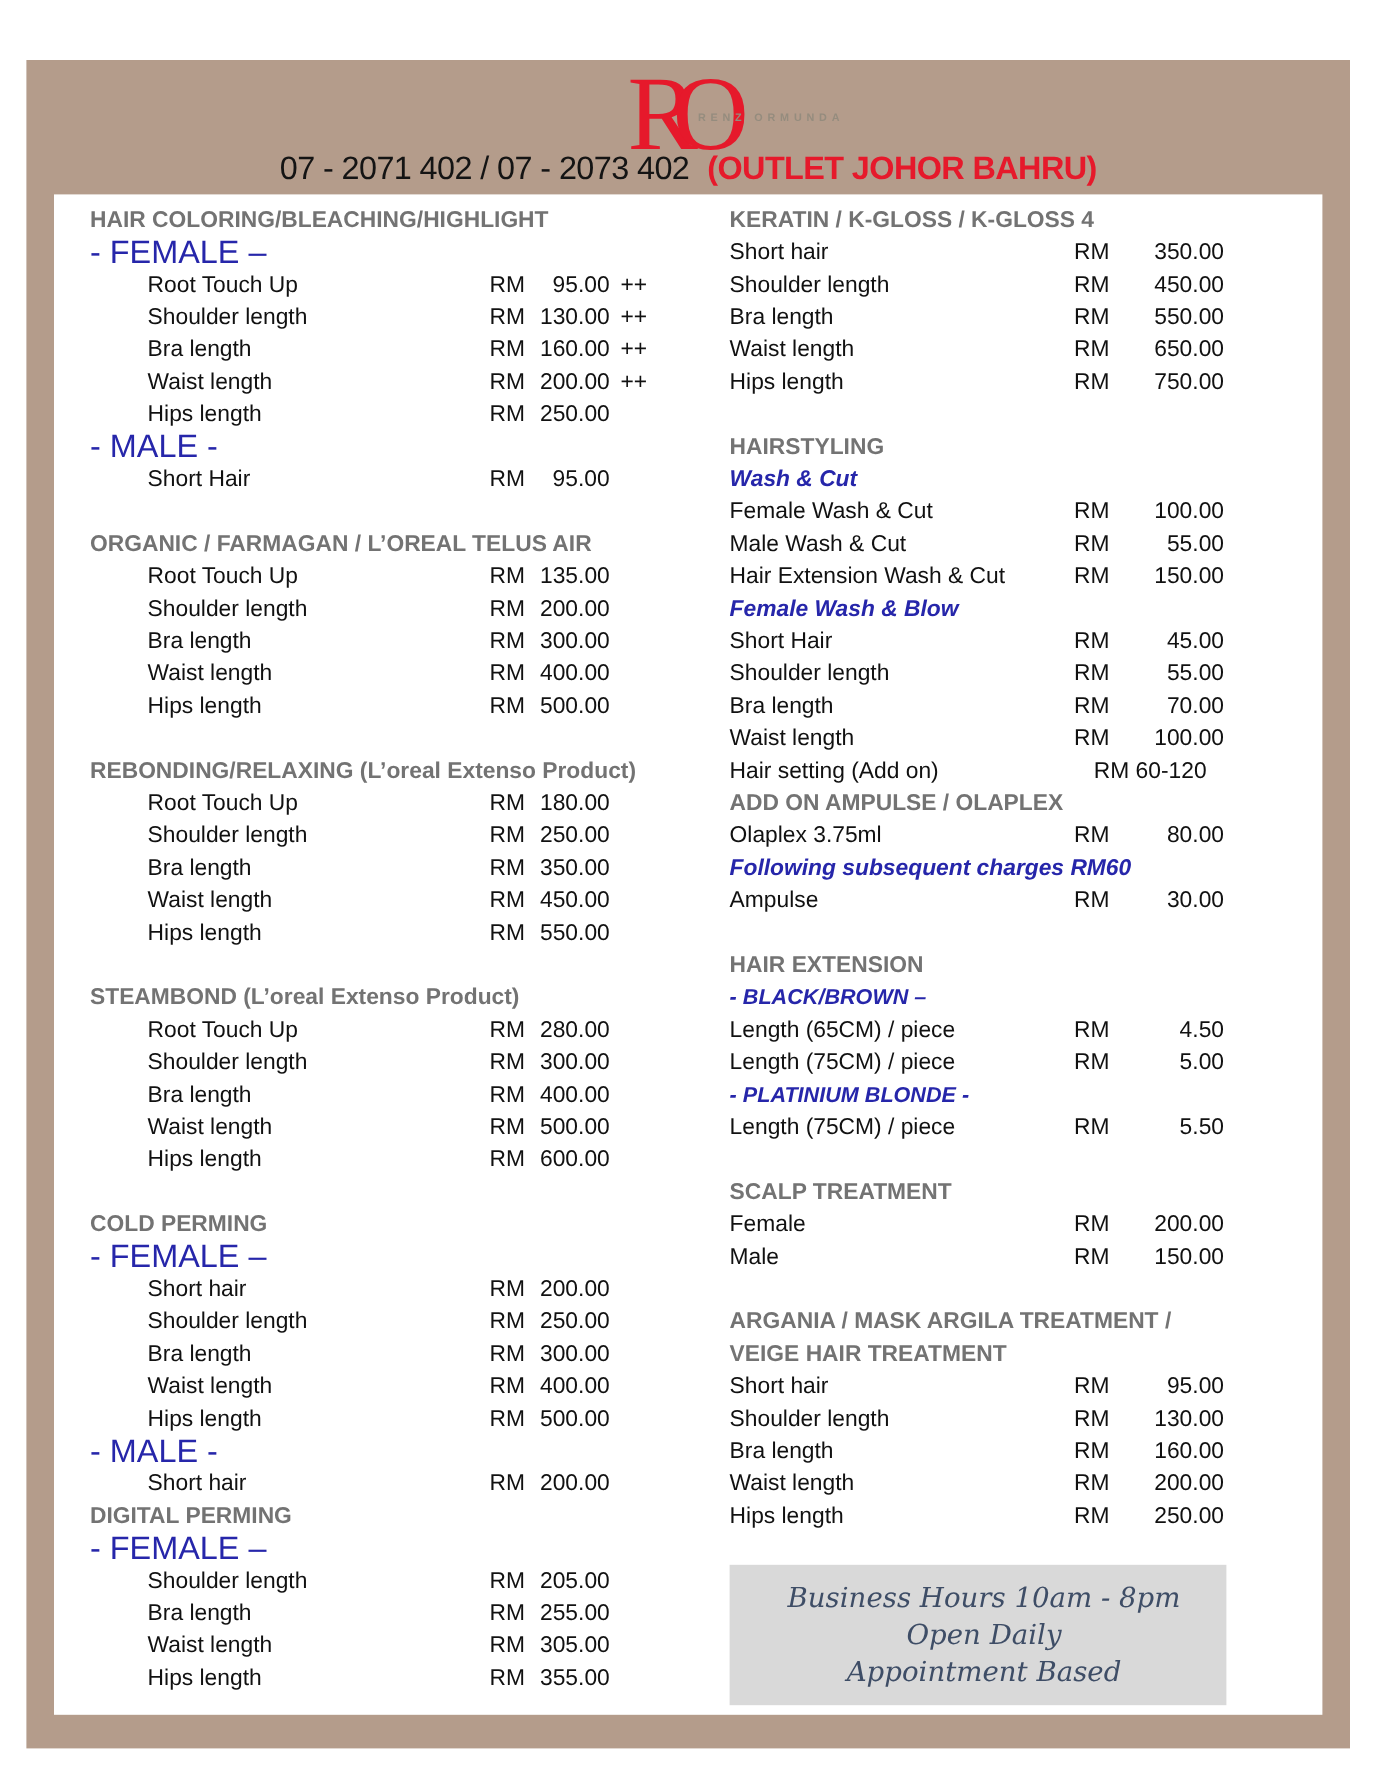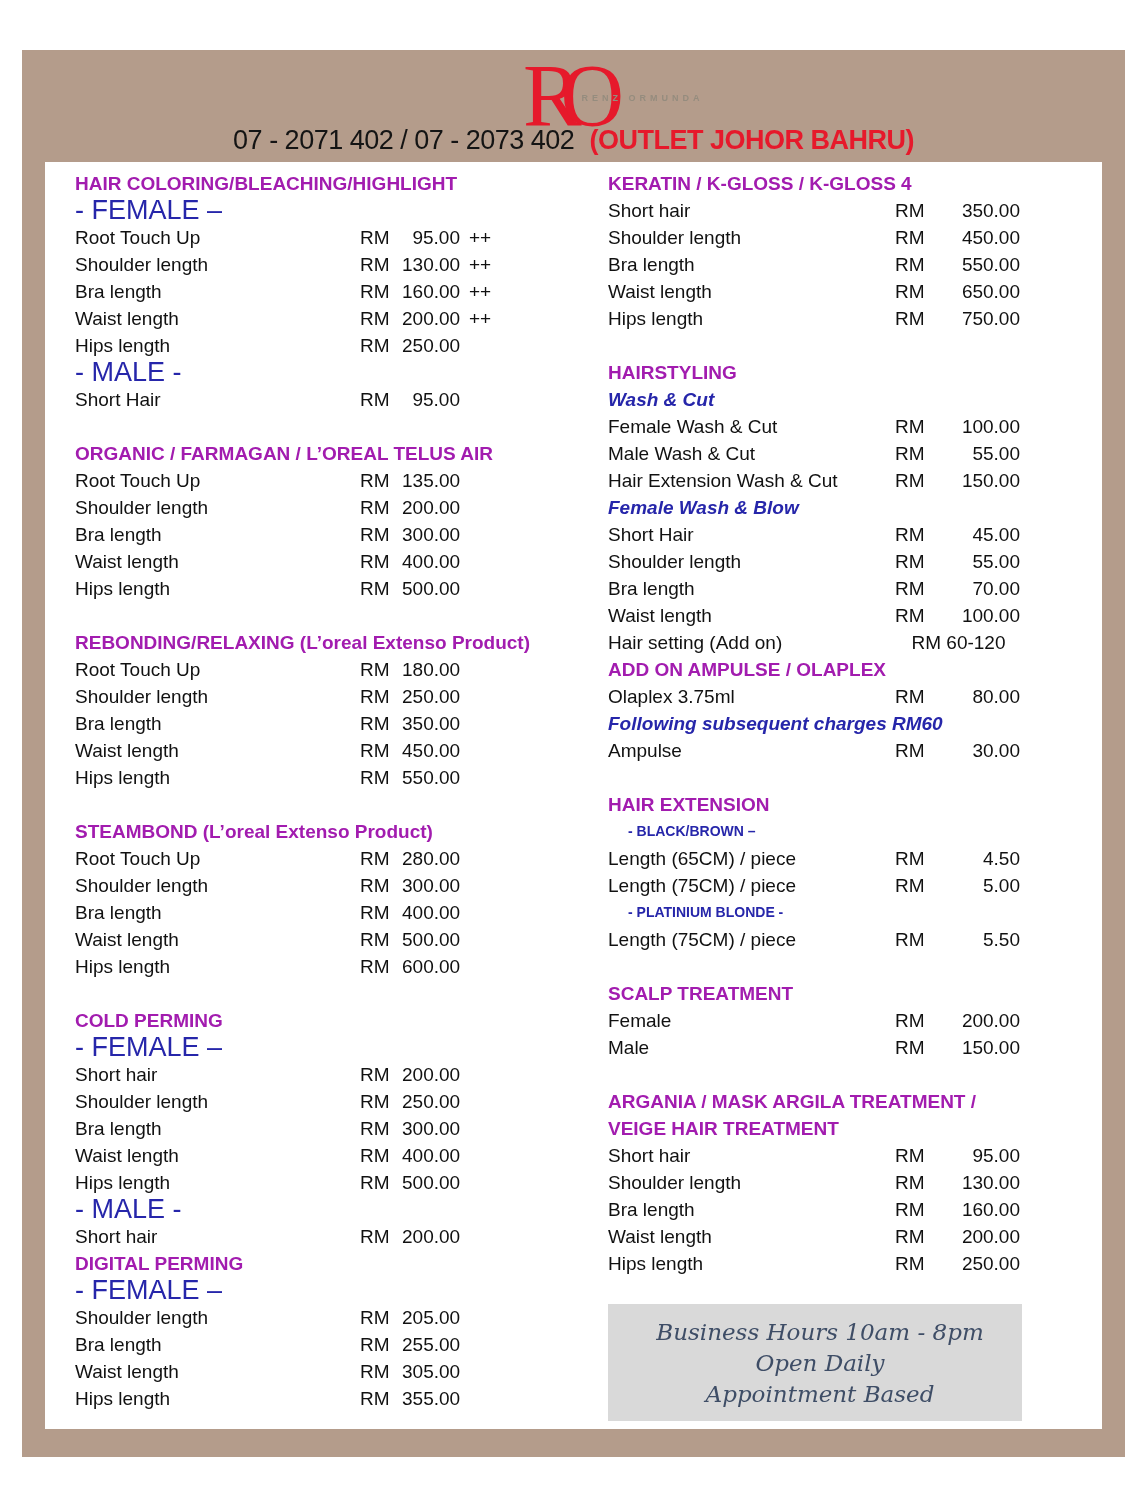--- a/index.html
+++ b/index.html
@@ -14,28 +14,28 @@
   .phone-line{position:absolute;left:0;right:0;bottom:6px;font-size:27px;letter-spacing:-0.5px;color:#141414;white-space:nowrap;}
   .phone-line .outlet{color:var(--red,#e6192b);font-weight:700;margin-left:8px;}
   
   .inner{position:absolute;left:23px;top:112px;right:23px;bottom:28px;background:#ffffff;overflow:hidden;}
   .col{position:absolute;top:8px;font-size:19px;line-height:27px;color:#111111;}
   .col-left{left:30px;width:470px;}
   .col-right{left:563px;width:414px;}
   .price-section{margin-top:27px;}
   .price-section.first{margin-top:0;}
   .price-section.tight{margin-top:0;}
-  .sec-title{margin:0;font-size:19px;font-weight:700;line-height:27px;color:#a21caf;}
+  .sec-title{margin:0;font-size:19px;font-weight:700;line-height:27px;color:#737373;}
   .sub{color:var(--blue,#2626aa);}
   .sub-dash{font-size:27px;}
   .sub-italic{font-style:italic;font-weight:700;font-size:19px;}
-  .sub-caps{font-weight:700;font-size:14px;margin-left:20px;}
+  .sub-caps{font-style:italic;font-weight:700;font-size:18px;}
   .row{display:flex;align-items:baseline;}
   .lbl{flex:none;}
-  .col-left .lbl{width:285px;}
+  .col-left .lbl{width:285px;margin-left:48px;}
   .col-left .rm{width:42px;flex:none;}
   .col-left .amt{width:58px;flex:none;text-align:right;}
   .col-left .sfx{width:34px;flex:none;padding-left:9px;}
   .col-right .lbl{width:287px;}
   .col-right .rm{width:58px;flex:none;}
   .col-right .amt{width:67px;flex:none;text-align:right;}
   .inline-val{flex:1;text-align:center;}
   
   .hours-box{margin-top:27px;background:var(--footer-bg,#d9d9d9);text-align:center;padding:13px 0 11px 10px;}
   .hours-line{font-family:"DejaVu Serif","Liberation Serif",serif;font-style:italic;font-size:23px;line-height:31px;color:var(--footer-text,#3e4d66);}

